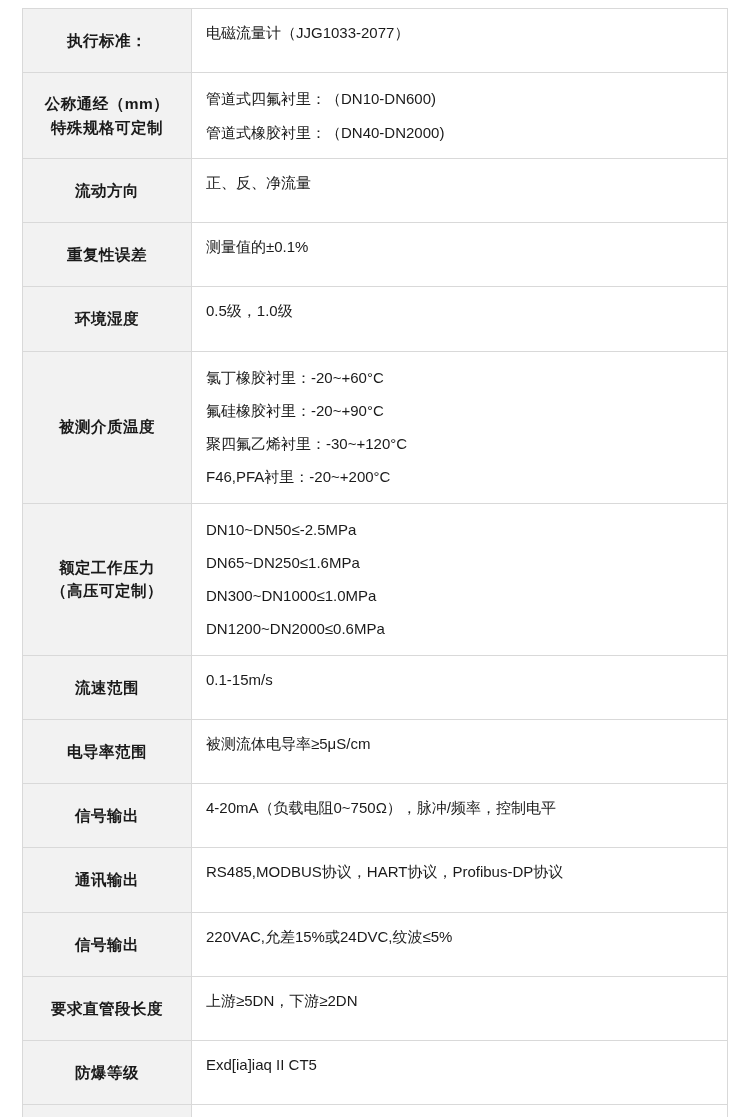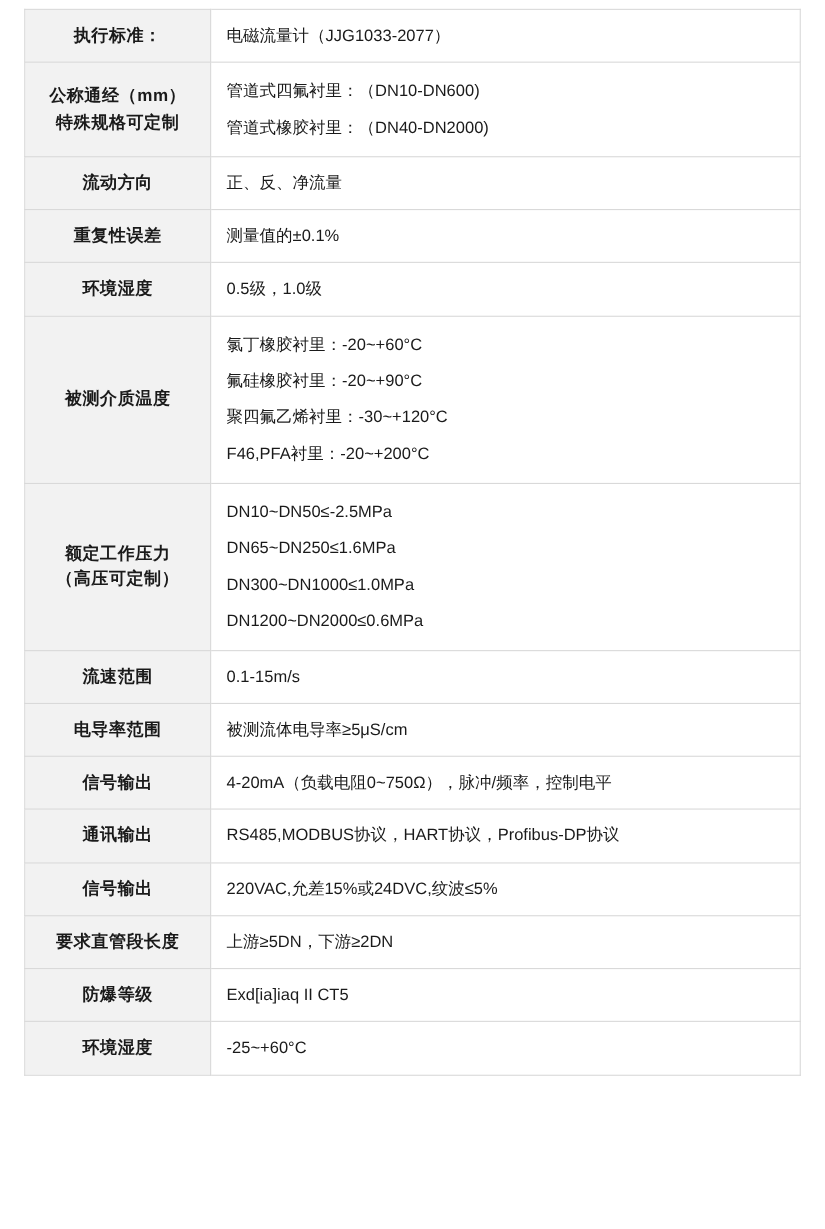--- a/index.html
+++ b/index.html
@@ -36,21 +36,21 @@
     color: #1a1a1a;
     line-height: 1.5;
     padding: 6px 4px;
     letter-spacing: 0.5px;
   }
   td.value-cell {
     background: #ffffff;
     text-align: left;
     font-size: 15px;
     color: #1a1a1a;
-    padding: 7px 0 7px 14px;
+    padding: 7px 0 23px 14px;
     line-height: 1.55;
   }
   td.value-cell.multi {
     padding-top: 9px;
     padding-bottom: 9px;
   }
   .vline {
     display: block;
     padding: 5px 0;
   }

